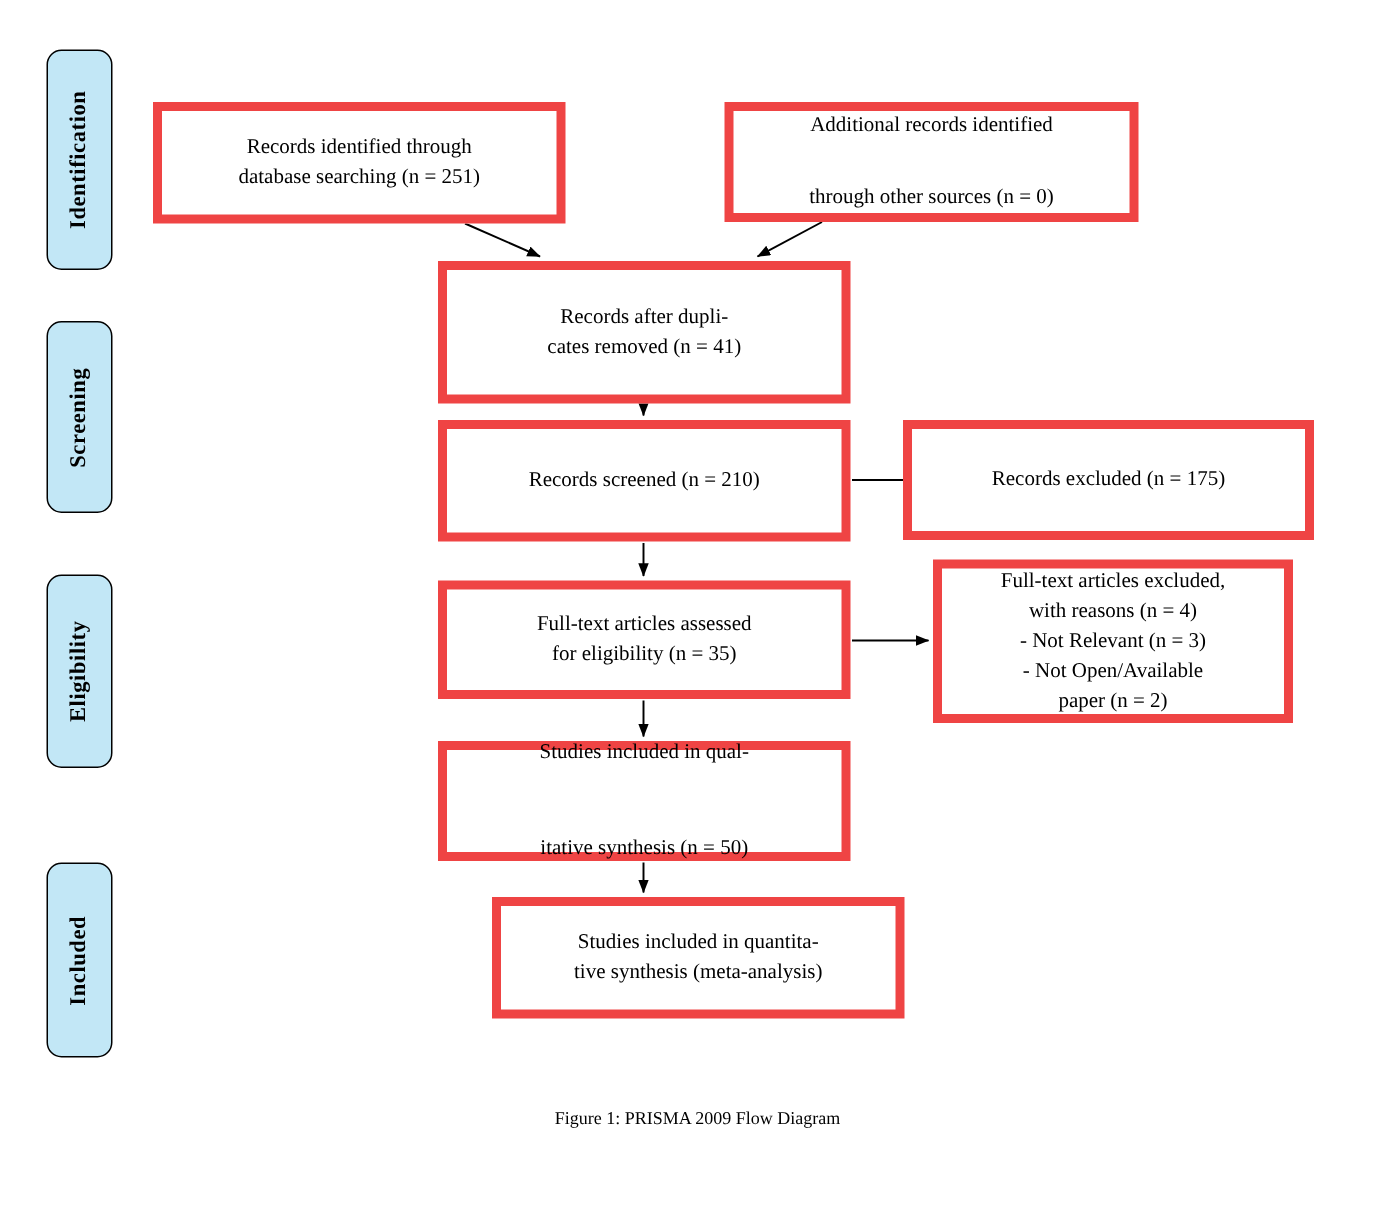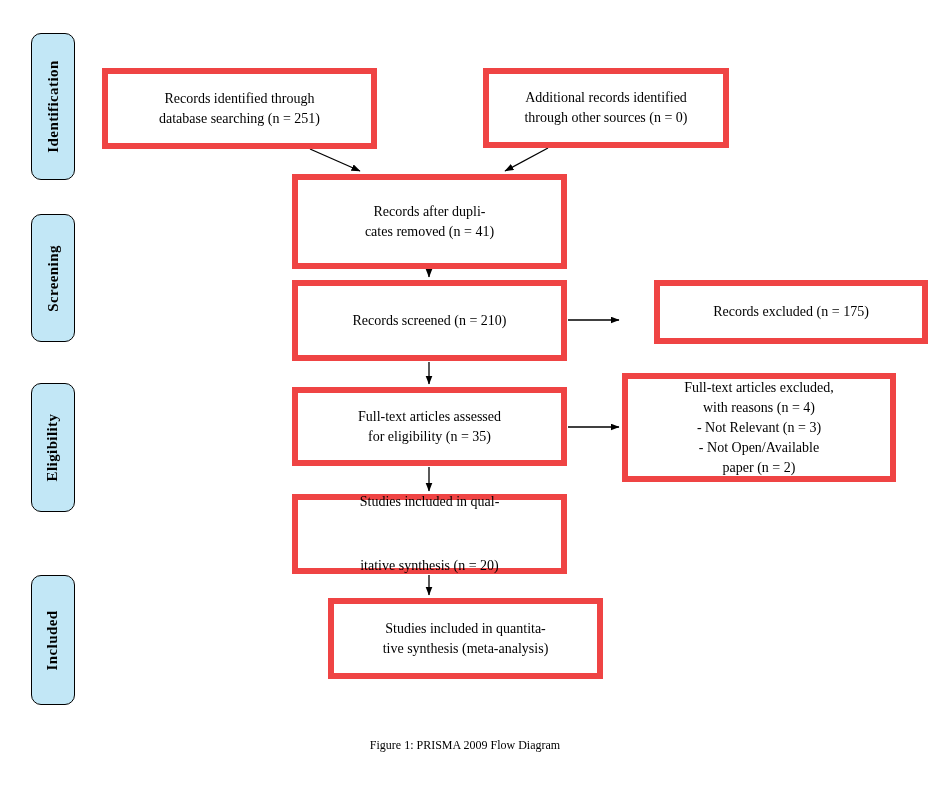--- a/index.html
+++ b/index.html
@@ -91,54 +91,54 @@
   </div>
   <div class="stage" style="left:31px; top:575px; height:130px;">
     <span>Included</span>
   </div>
 
   <div class="flowbox" style="left:102px; top:68px; width:275px; height:81px;">
     <span>Records identified through</span>
     <span>database searching (n = 251)</span>
   </div>
 
-  <div class="flowbox" style="left:483px; top:68px; width:246px; height:80px;">
+  <div class="flowbox" style="left:483px; top:68px; width:276px; height:80px;justify-content:space-between;">
     <span>Additional records identified</span>
     <span>through other sources (n = 0)</span>
   </div>
 
   <div class="flowbox" style="left:292px; top:174px; width:275px; height:95px;">
     <span>Records after dupli-</span>
     <span>cates removed (n = 41)</span>
   </div>
 
   <div class="flowbox" style="left:292px; top:280px; width:275px; height:81px;">
     <span>Records screened (n = 210)</span>
   </div>
 
-  <div class="flowbox" style="left:654px; top:280px; width:274px; height:64px;">
+  <div class="flowbox" style="left:602px; top:280px; width:274px; height:80px;">
     <span>Records excluded (n = 175)</span>
   </div>
 
   <div class="flowbox" style="left:292px; top:387px; width:275px; height:79px;">
     <span>Full-text articles assessed</span>
     <span>for eligibility (n = 35)</span>
   </div>
 
-  <div class="flowbox" style="left:622px; top:373px; width:274px; height:109px;">
+  <div class="flowbox" style="left:622px; top:373px; width:240px; height:109px;">
     <span>Full-text articles excluded,</span>
     <span>with reasons (n = 4)</span>
     <span>- Not Relevant (n = 3)</span>
     <span>- Not Open/Available</span>
     <span>paper (n = 2)</span>
   </div>
 
   <div class="flowbox" style="left:292px; top:494px; width:275px; height:80px;gap:44px;">
     <span>Studies included in qual-</span>
-    <span>itative synthesis (n = 20)</span>
+    <span>itative synthesis (n = 50)</span>
   </div>
 
   <div class="flowbox" style="left:292px; top:598px; width:275px; height:81px;margin-left:36px;">
     <span>Studies included in quantita-</span>
     <span>tive synthesis (meta-analysis)</span>
   </div>
 
   <div class="caption">Figure 1: PRISMA 2009 Flow Diagram</div>
 
 </div>

